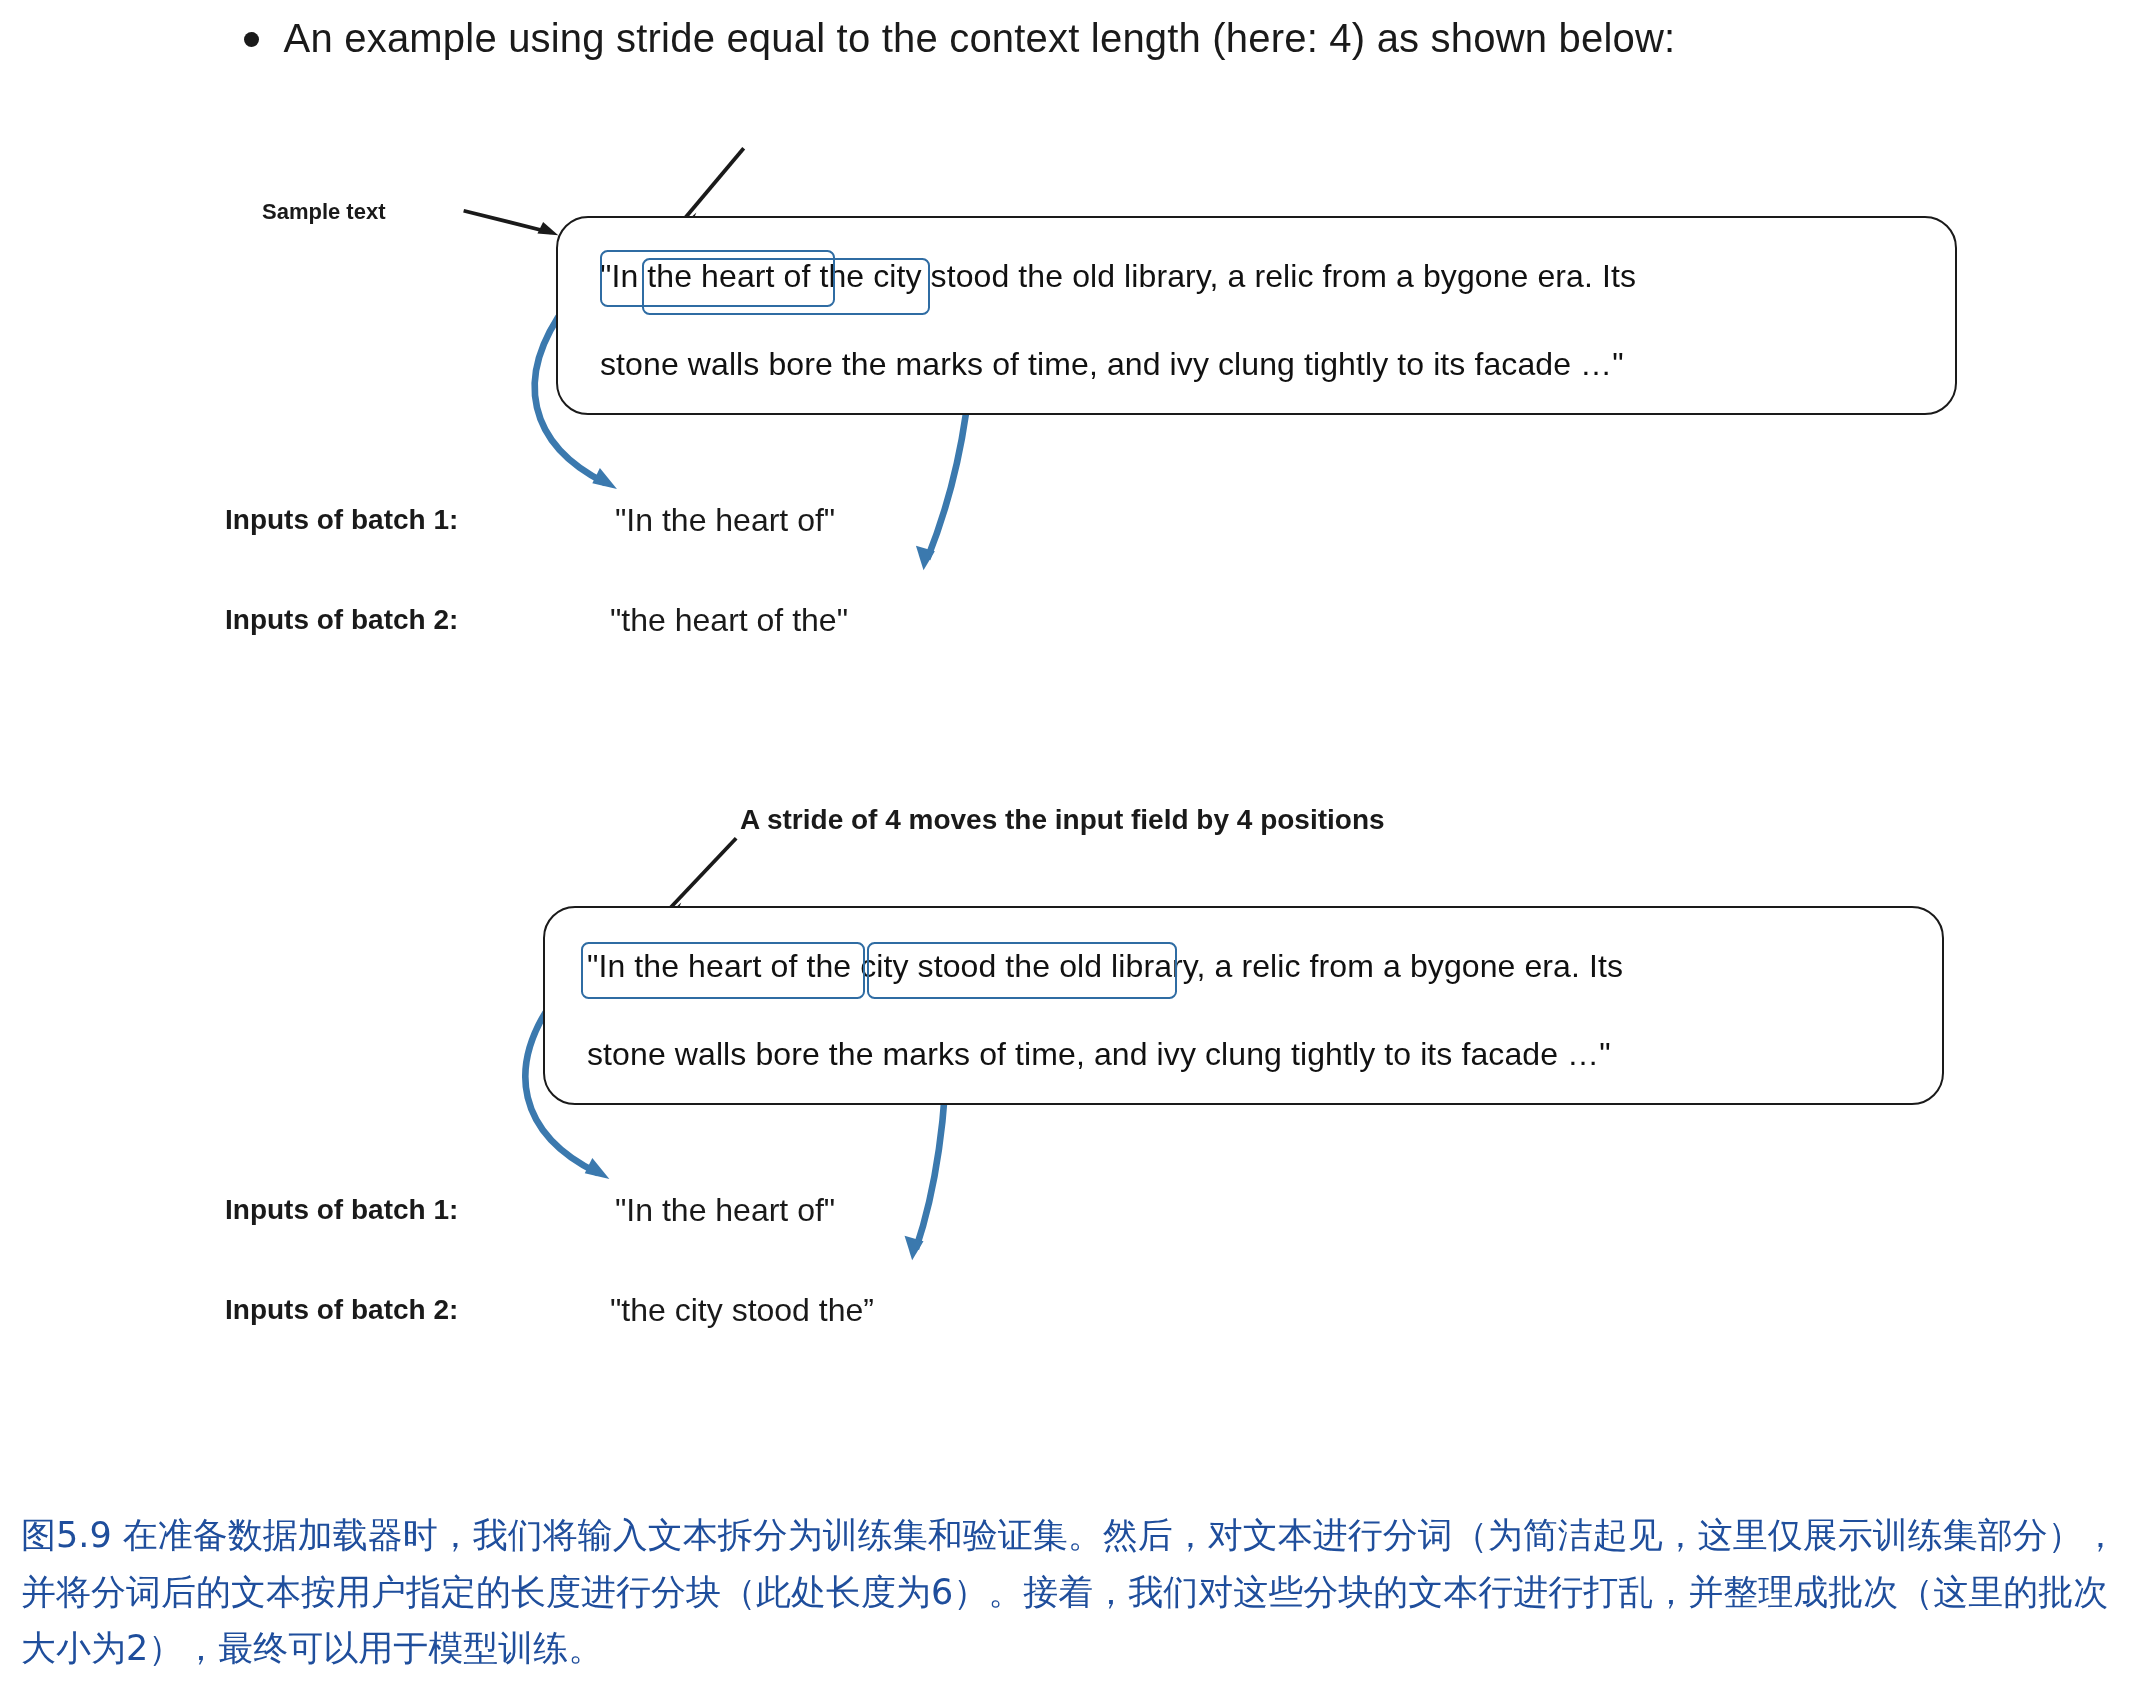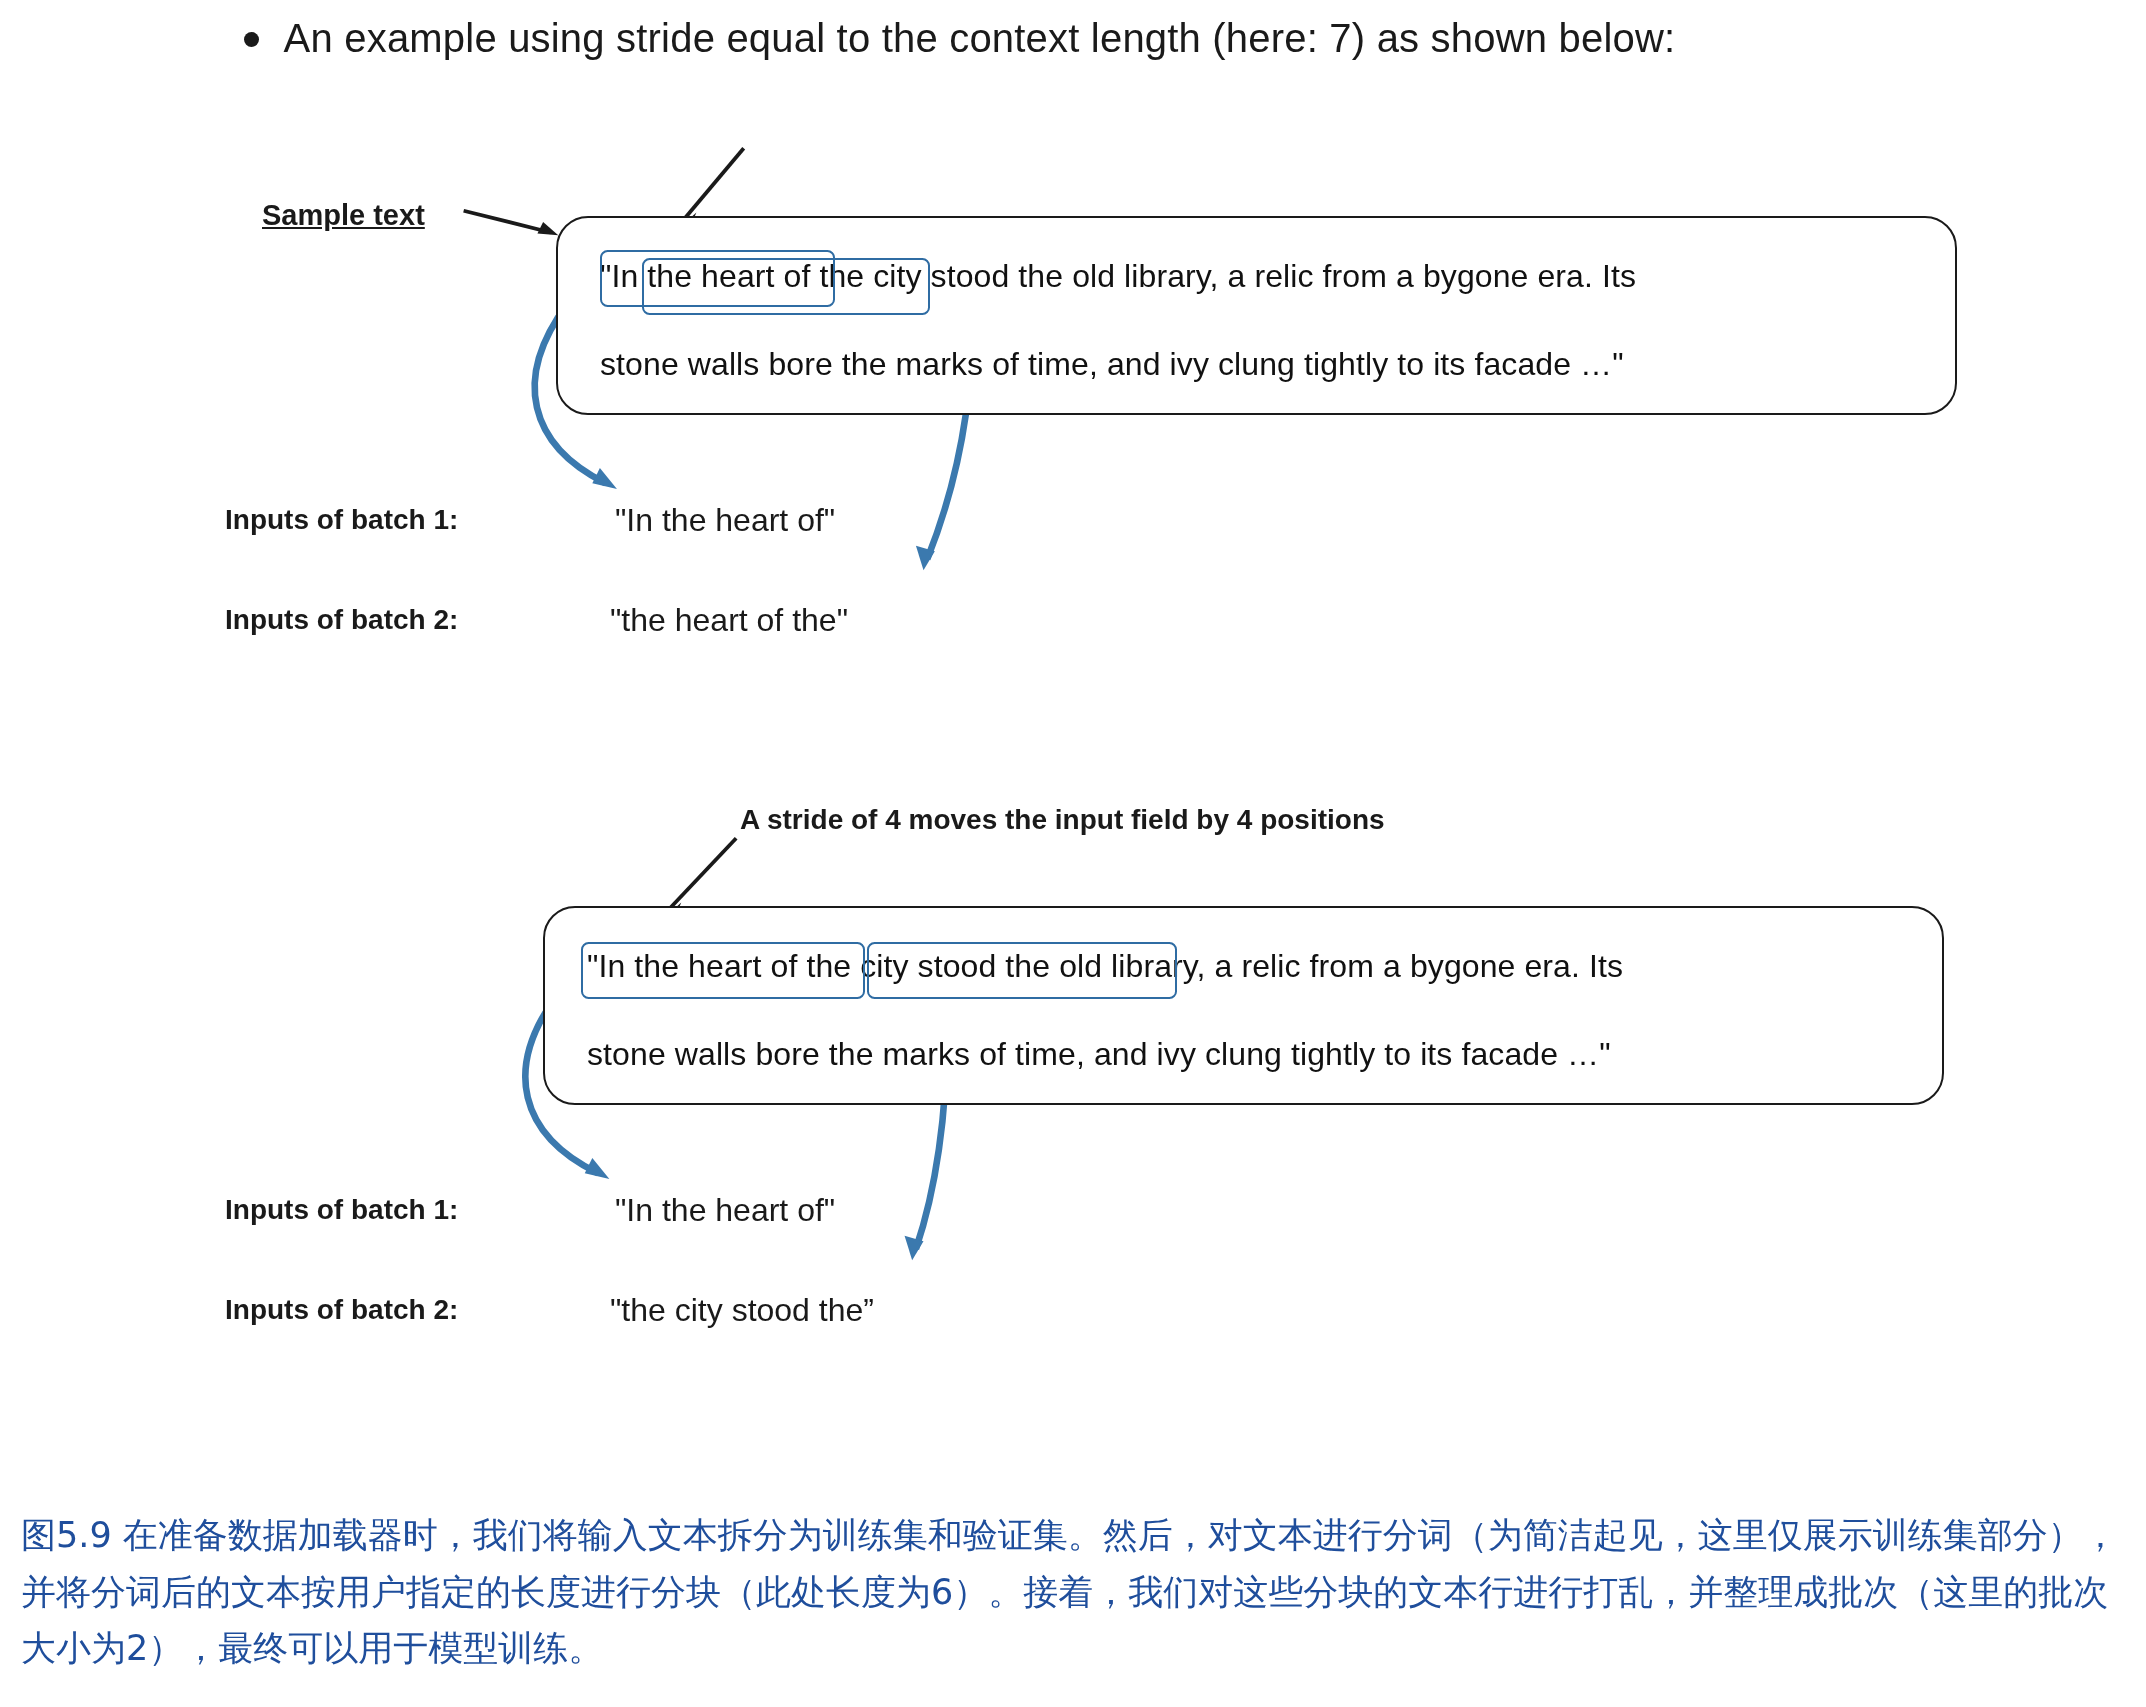--- a/index.html
+++ b/index.html
@@ -50,24 +50,23 @@
     color: #1a1a1a;
     white-space: nowrap;
   }
   #note-1 { left: 752px; top: 0px; }
   #note-2 { left: 740px; top: 0px; }
 
   .sample-label {
     position: absolute;
     left: 262px;
     top: 85px;
-    font-size: 29px;
+    font-size: 22px;
     font-weight: bold;
     white-space: nowrap;
-    text-decoration: underline;
   }
 
   .textbox {
     position: absolute;
     border: 2.8px solid #1a1a1a;
     border-radius: 32px;
     box-sizing: border-box;
     background: #ffffff;
   }
   #textbox-1 { left: 556px; top: 102px; width: 1401px; height: 199px; }
@@ -138,21 +137,21 @@
     line-height: 1.62;
     color: #1f4e9c;
     font-family: "DejaVu Sans", "Liberation Sans", sans-serif;
   }
 </style>
 </head>
 <body>
 
 <div class="bullet-line">
   <div class="bullet-dot"></div>
-  <div class="bullet-text">An example using stride equal to the context length (here: 7) as shown below:</div>
+  <div class="bullet-text">An example using stride equal to the context length (here: 4) as shown below:</div>
 </div>
 
 <div class="panel" id="panel-1">
 
   <svg class="svg-overlay" viewBox="0 0 2268 640" width="2146" height="606">
 
     <line x1="786" y1="36" x2="722" y2="112" stroke="#1a1a1a" stroke-width="4"></line>
     <polygon points="718,120 736,104 730,118" fill="#1a1a1a"></polygon>
 
     <line x1="490" y1="102" x2="582" y2="125" stroke="#1a1a1a" stroke-width="4"></line>

